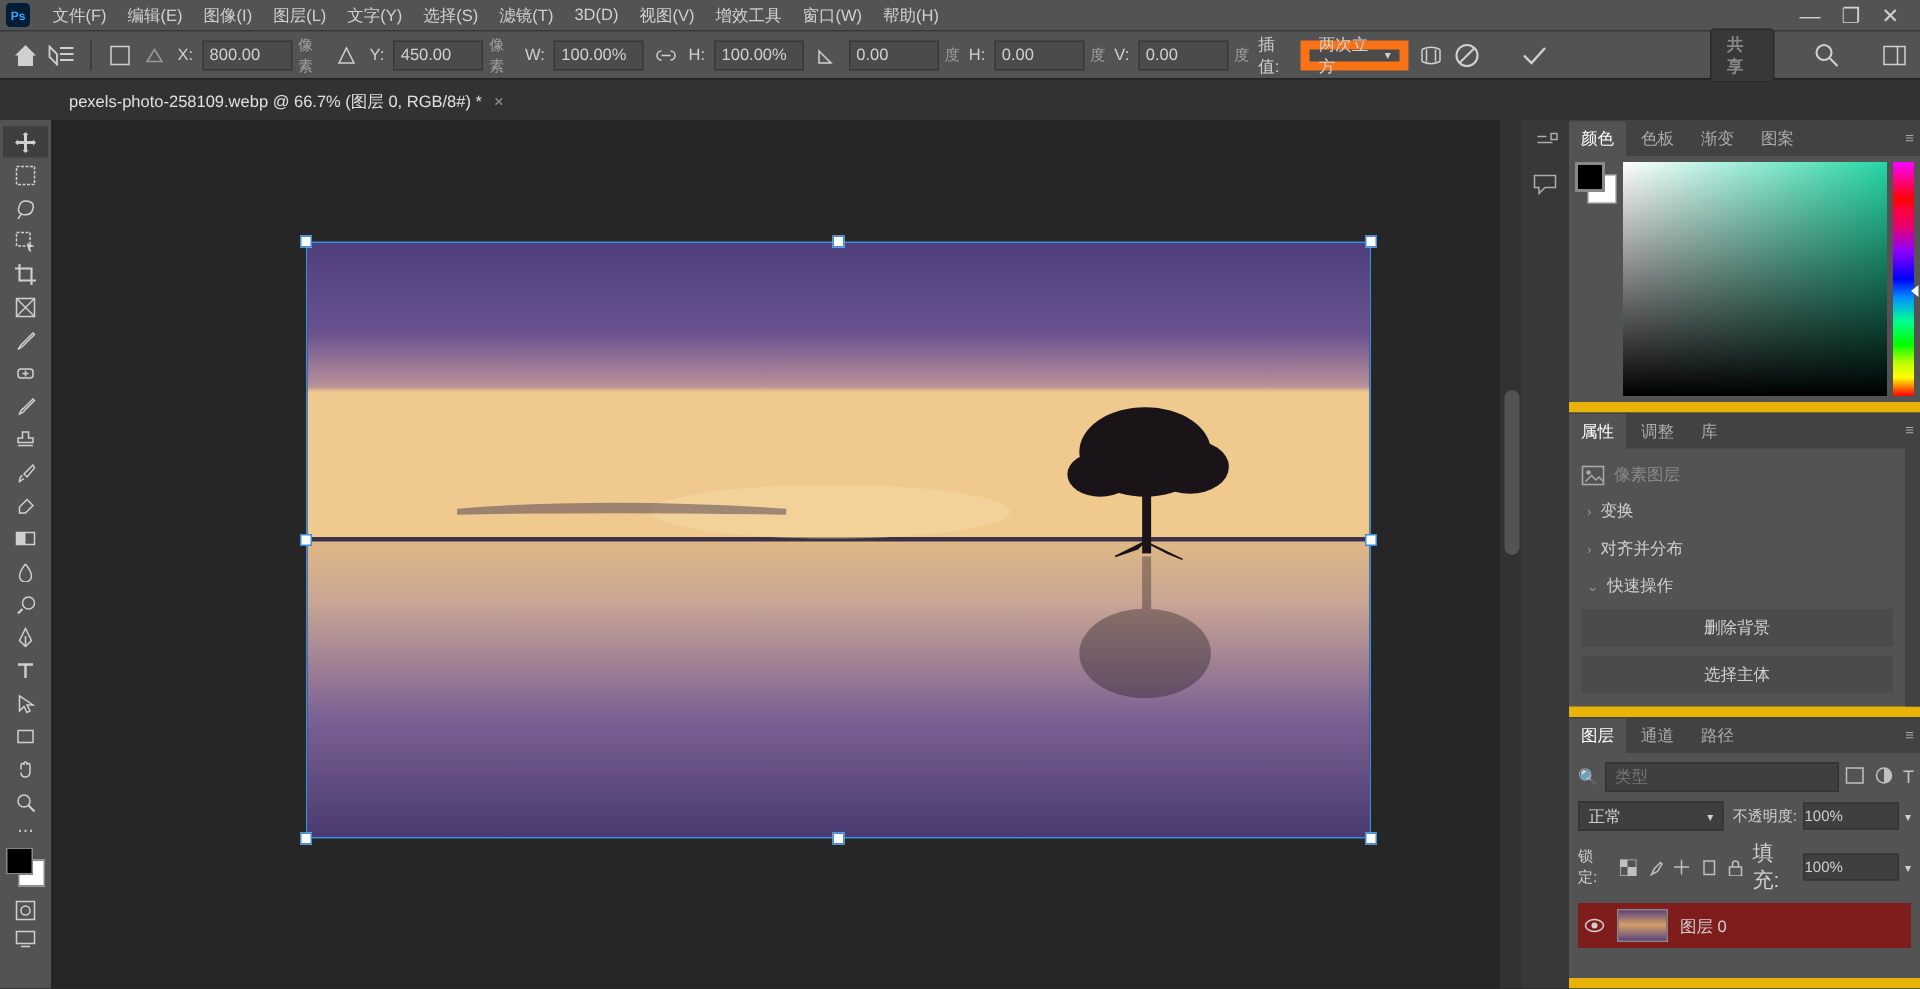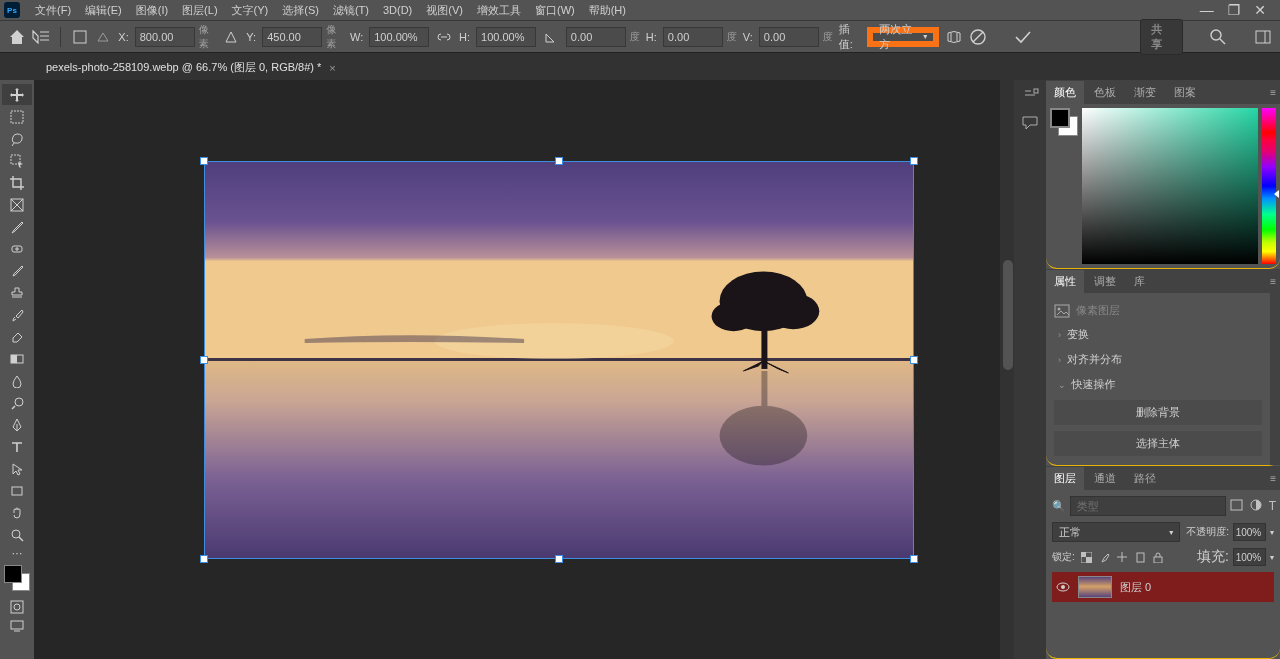--- a/index.html
+++ b/index.html
@@ -50,21 +50,21 @@
 
 .canvas-right-scroll { position: absolute; right: 0; top: 0; width: 14px; height: 100%; background: #323232; }
 .scroll-thumb { position: absolute; right: 1px; top: 180px; width: 10px; height: 110px; background: #535353; border-radius: 5px; }
 
 
 .mid-strip { width: 32px; background: #383838; display: flex; flex-direction: column; align-items: center; padding-top: 6px; gap: 10px; }
 .mid-strip .strip-icon { width: 20px; height: 18px; display: flex; align-items: center; justify-content: center; }
 
 
 .panels { width: 234px; background: #535353; display: flex; flex-direction: column; }
-.panel { border-bottom: 1px solid #eab308; border-radius: 11px; }
+.panel { border-bottom: 7px solid #eab308; }
 .panel-tabs { display: flex; height: 24px; align-items: center; background: #424242; gap: 2px; position: relative; }
 .panel-tabs .ptab { padding: 4px 8px; cursor: pointer; font-size: 11px; color: #aaa; }
 .panel-tabs .ptab.active { background: #535353; color: #fff; }
 .panel-tabs .menu-dots { position: absolute; right: 4px; color: #aaa; cursor: pointer; font-size: 10px; }
 
 
 .color-panel-body { display: flex; padding: 4px; gap: 4px; height: 164px; }
 .color-fg-bg { position: relative; width: 28px; height: 28px; }
 .color-fg-bg .fg { position: absolute; top: 0; left: 0; width: 20px; height: 20px; background: #000; border: 2px solid #888; }
 .color-fg-bg .bg { position: absolute; bottom: 0; right: 0; width: 20px; height: 20px; background: #fff; border: 1px solid #888; }
@@ -82,21 +82,21 @@
 .props-container { position: relative; padding-right: 10px; }
 
 
 .layers-body { padding: 6px; }
 .layers-search-row { display: flex; align-items: center; gap: 4px; margin-bottom: 6px; }
 .layers-search { flex: 1; background: #3f3f3f; border: 1px solid #333; color: #999; height: 20px; padding: 0 6px; font-size: 11px; }
 .layers-icons { display: flex; gap: 7px; color: #c0c0c0; }
 .layers-mode-row { display: flex; align-items: center; gap: 6px; margin-bottom: 6px; }
 .blend-mode { background: #3f3f3f; border: 1px solid #333; height: 20px; padding: 0 6px; flex: 1; display: flex; align-items: center; justify-content: space-between; }
 .opacity-group { display: flex; align-items: center; gap: 4px; }
-.opacity-input { background: #3f3f3f; border: 1px solid #333; width: 33px; height: 18px; color: #d0d0d0; text-align: center; padding-right: 2px; font-size: 10px; }
+.opacity-input { background: #3f3f3f; border: 1px solid #333; width: 64px; height: 18px; color: #d0d0d0; text-align: left; padding-right: 2px; font-size: 10px; }
 .lock-row { display: flex; align-items: center; gap: 6px; margin-bottom: 6px; font-size: 10px; }
 .lock-icons { display: flex; gap: 7px; color: #c0c0c0; font-size: 11px; }
 .layer-item { display: flex; align-items: center; gap: 8px; padding: 4px; background: #7f1d1d; }
 .layer-eye { width: 14px; color: #d0d0d0; }
 .layer-thumb { width: 34px; height: 22px; border: 1px solid #888; background: linear-gradient(to bottom, #5a457c 0%, #d4a068 48%, #5a457c 100%); }
 .layer-name { font-size: 11px; }
 
 svg { display: block; }
 
 </style>

